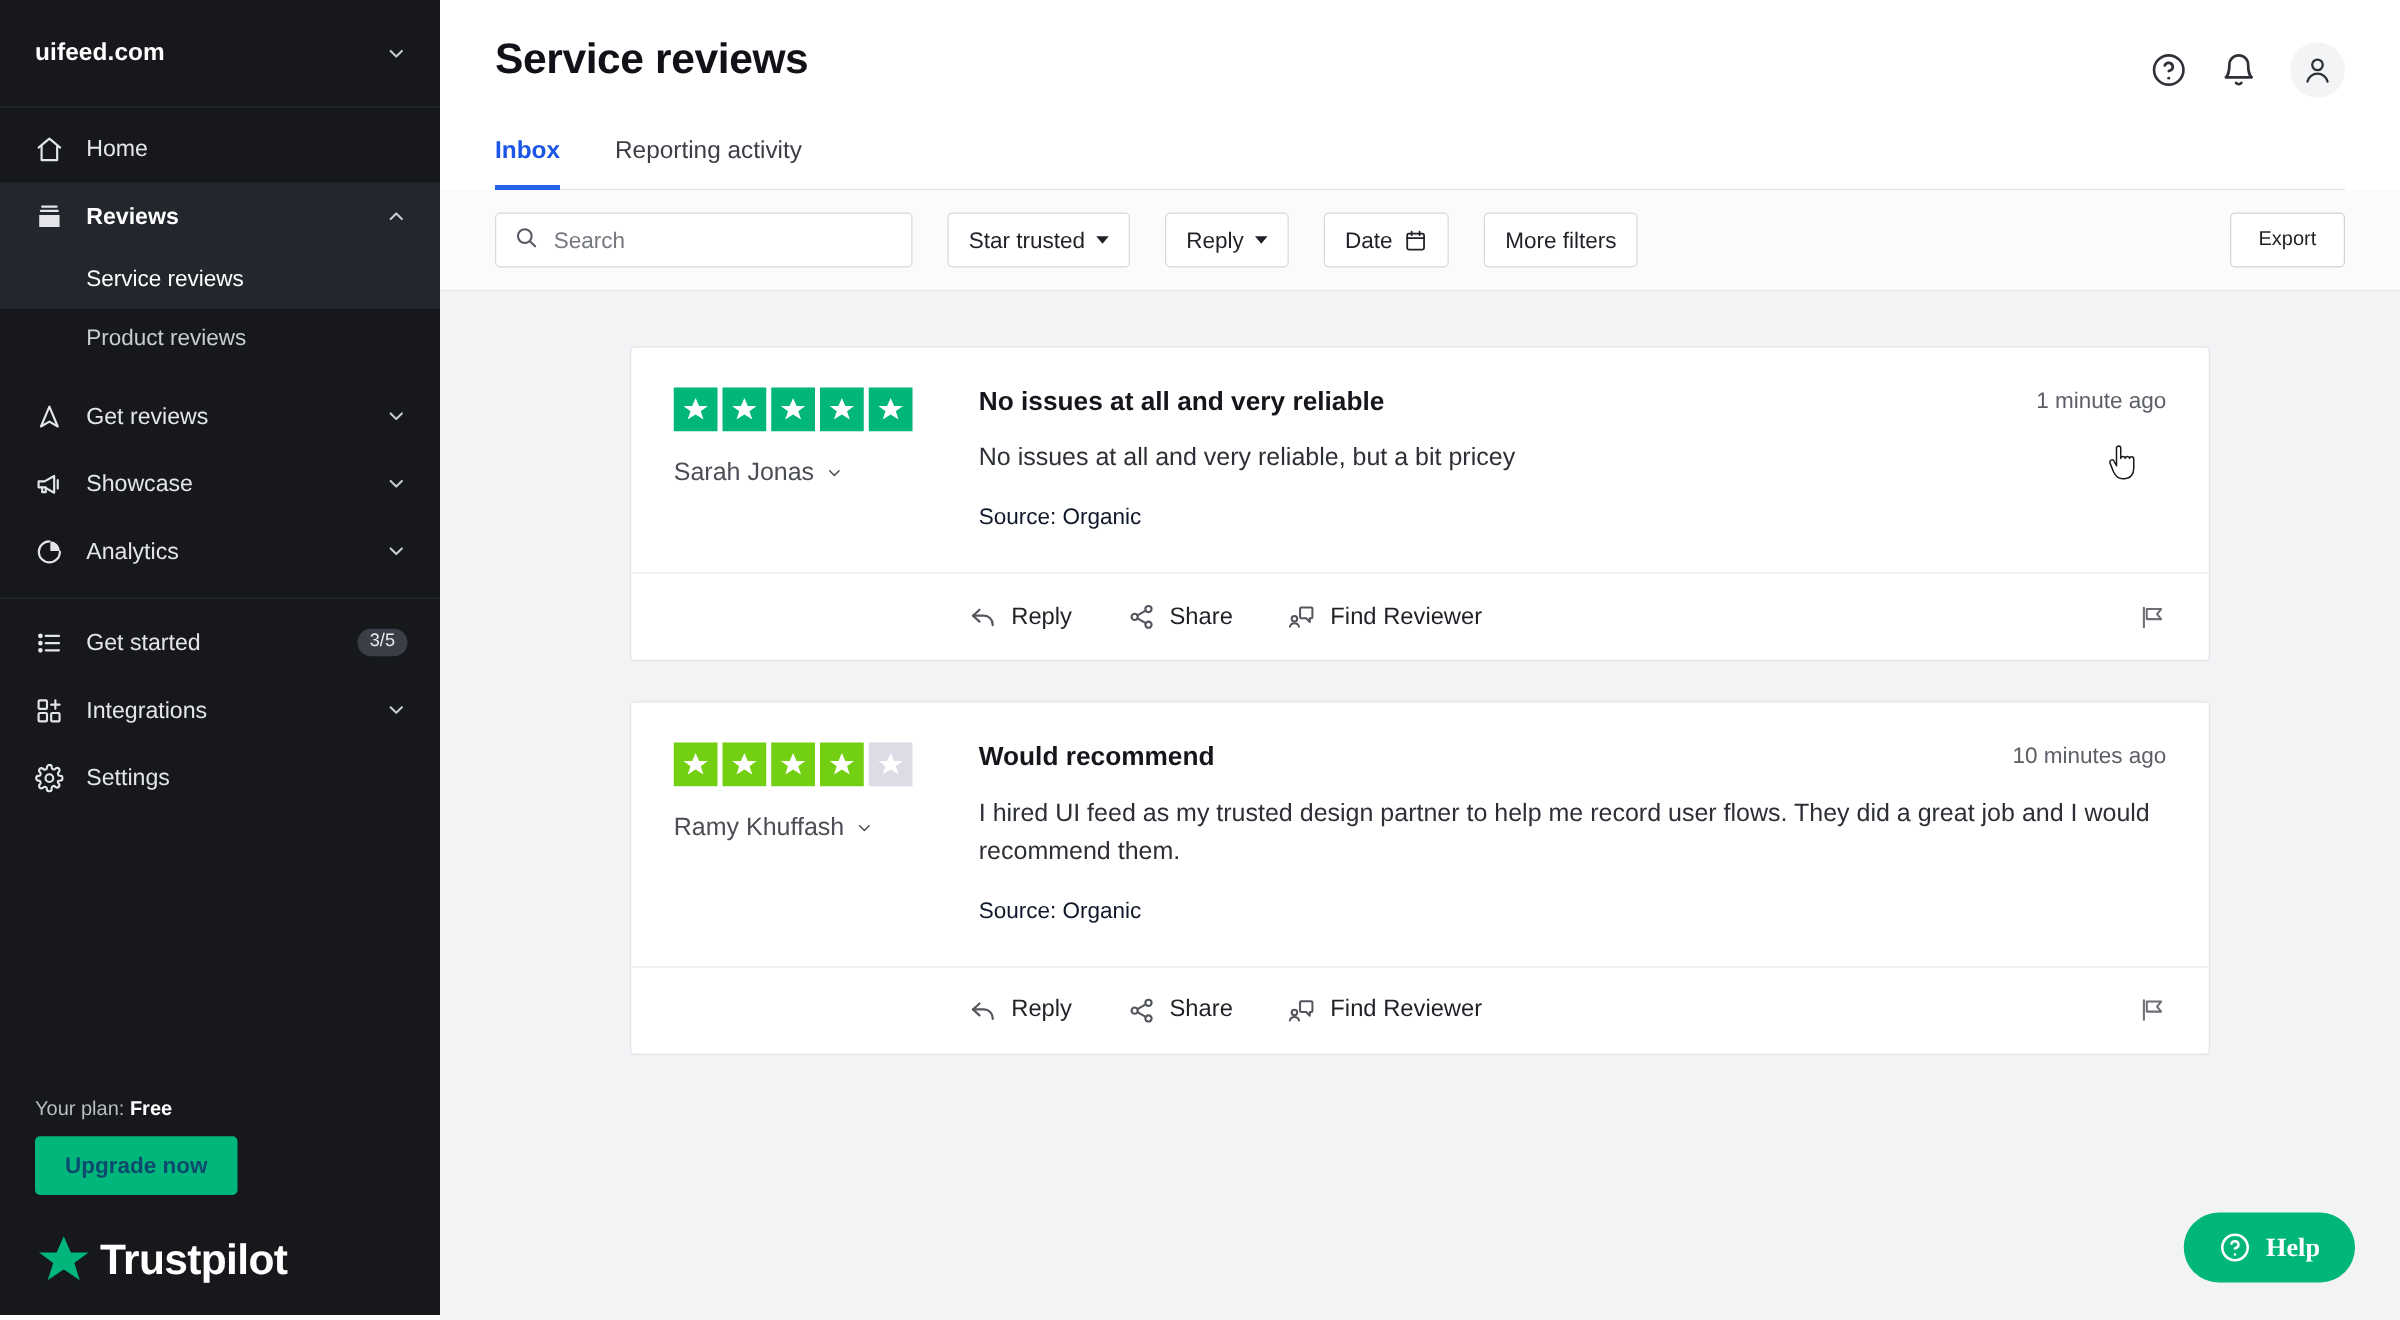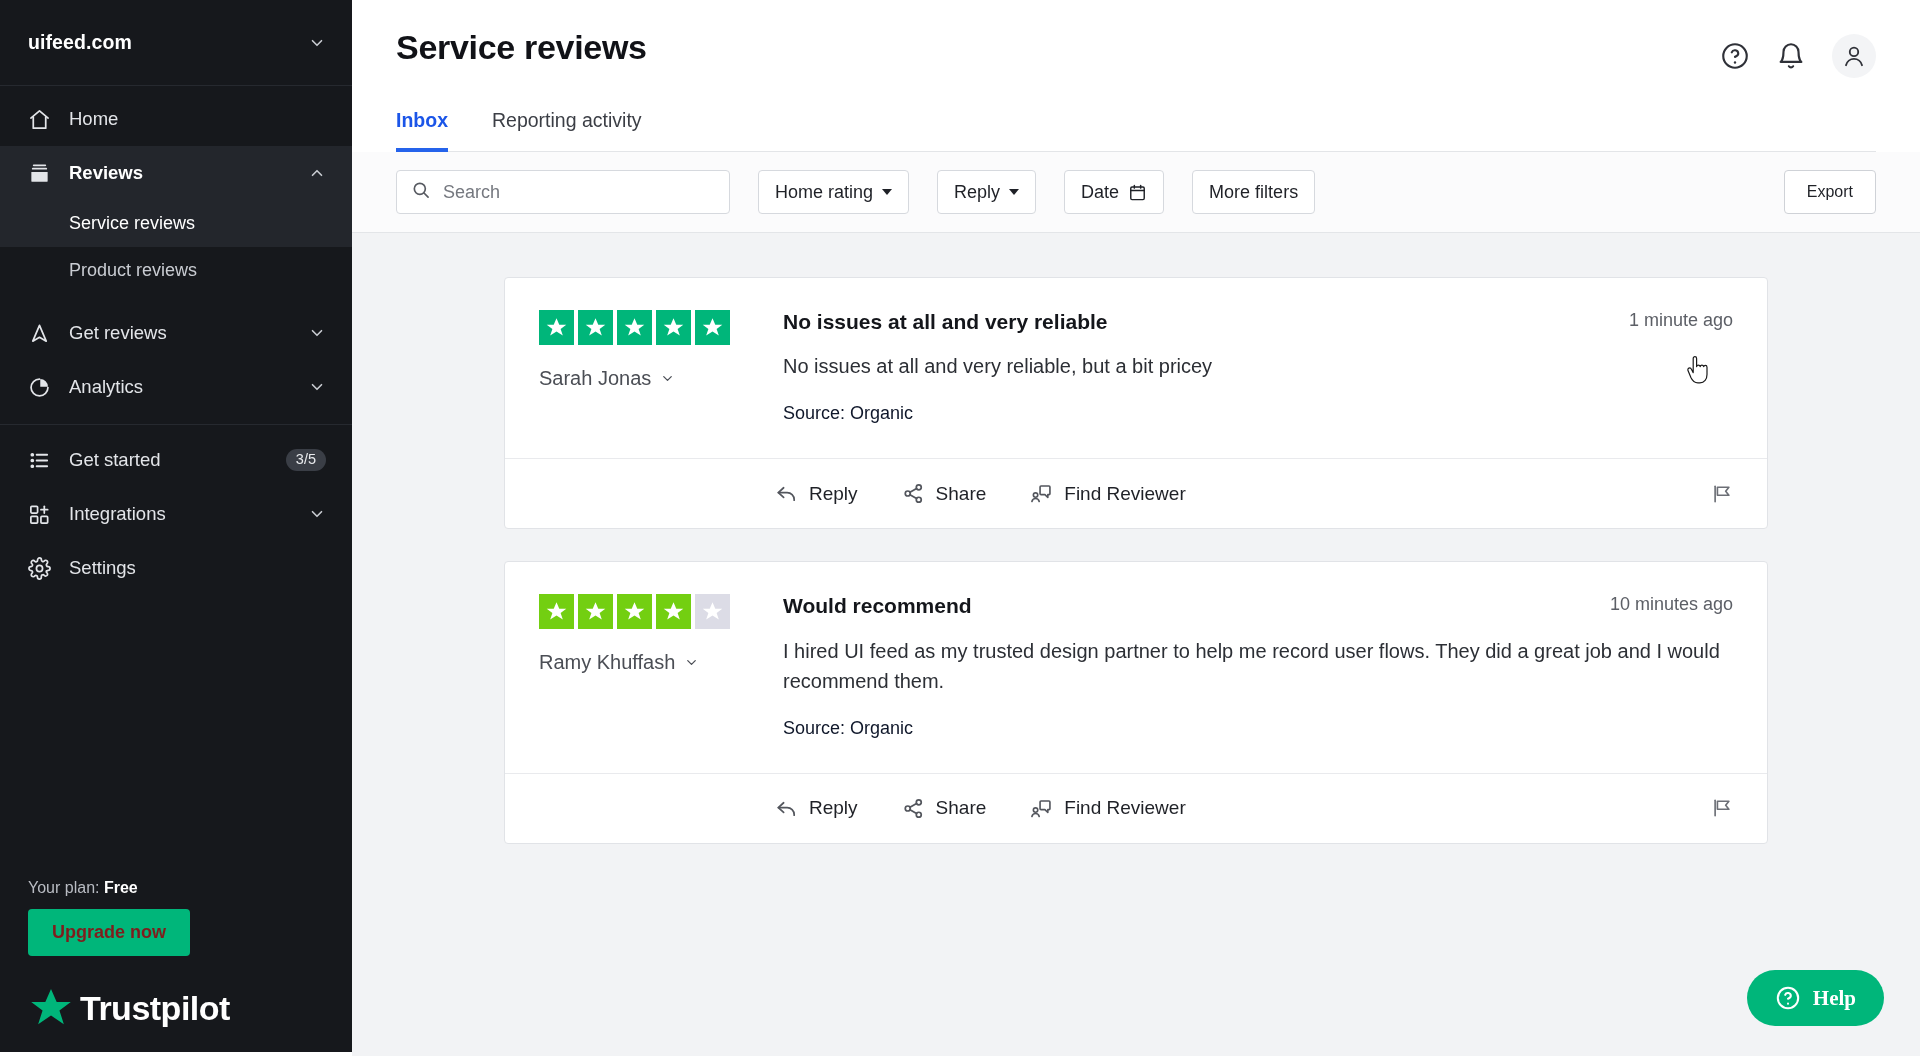--- a/index.html
+++ b/index.html
@@ -47,21 +47,21 @@
   .badge {
     background: #3a3e46; color: #e9ebee; font-size: 14.5px;
     border-radius: 11px; padding: 2px 10px 3px; line-height: 1.2;
     font-weight: 400;
   }
 
   .sb-bottom { padding: 0 28px 22px; }
   .plan { font-size: 16px; color: #b9bcc3; margin-bottom: 12px; }
   .plan b { color: #ffffff; font-weight: 700; }
   .upgrade {
-    display: inline-block; background: #00b67a; color: #7f1d1d;
+    display: inline-block; background: #00b67a; color: #0c4a6e;
     border: none; font-family: inherit; font-size: 18px; font-weight: 700;
     padding: 13px 24px; border-radius: 4px; cursor: pointer;
   }
   .tp-logo { display: flex; align-items: center; gap: 6px; margin-top: 30px; }
   .tp-star { width: 46px; height: 44px; color: #00b67a; }
   .tp-star svg { display:block; width:100%; height:100%; }
   .tp-word { font-size: 34px; font-weight: 700; color: #ffffff; letter-spacing: -.5px; }
 
   
   .main { flex: 1; height: 1056px; display: flex; flex-direction: column; background: #f2f3f5; position: relative; }
@@ -228,20 +228,35 @@
             </svg>
         </span>
         <span class="sb-label">Get reviews</span>
         <span class="chev">
           <svg viewBox="0 0 24 24" fill="none" stroke="currentColor" stroke-width="2.2" stroke-linecap="round" stroke-linejoin="round">
               <polyline points="6 9 12 15 18 9"></polyline>
             </svg>
         </span>
       </div>
 
+      <div class="sb-item">
+        <span class="sb-ico">
+          <svg viewBox="0 0 24 24" fill="none" stroke="currentColor" stroke-width="1.8" stroke-linecap="round" stroke-linejoin="round">
+              <path d="M3 9.5h5l8-4.5v14l-8-4.5H3z"></path>
+              <path d="M19 8.5v7"></path>
+              <path d="M6 14.5v4h3v-4"></path>
+            </svg>
+        </span>
+        <span class="sb-label">Showcase</span>
+        <span class="chev">
+          <svg viewBox="0 0 24 24" fill="none" stroke="currentColor" stroke-width="2.2" stroke-linecap="round" stroke-linejoin="round">
+              <polyline points="6 9 12 15 18 9"></polyline>
+            </svg>
+        </span>
+      </div>
 
       <div class="sb-item">
         <span class="sb-ico">
           <svg viewBox="0 0 24 24" fill="none" stroke="currentColor" stroke-width="1.8" stroke-linecap="round" stroke-linejoin="round">
               <path d="M12 3.2a8.8 8.8 0 1 0 8.8 8.8"></path>
               <path d="M12.8 3.2v8h8a8.1 8.1 0 0 0-8-8z" fill="currentColor" stroke="none"></path>
             </svg>
         </span>
         <span class="sb-label">Analytics</span>
         <span class="chev">
@@ -357,21 +372,21 @@
         <span>
           <svg viewBox="0 0 24 24" fill="none" stroke="currentColor" stroke-width="2" stroke-linecap="round">
               <circle cx="10.6" cy="10.6" r="6.6"></circle>
               <line x1="15.6" y1="15.6" x2="20.5" y2="20.5"></line>
             </svg>
         </span>
         <input type="text" placeholder="Search" style="">
       </div>
 
       <button class="fbtn">
-        <span>Home rating</span>
+        <span>Star trusted</span>
         <span class="caret"></span>
       </button>
 
       <button class="fbtn">
         <span>Reply</span>
         <span class="caret"></span>
       </button>
 
       <button class="fbtn">
         <span>Date</span>

